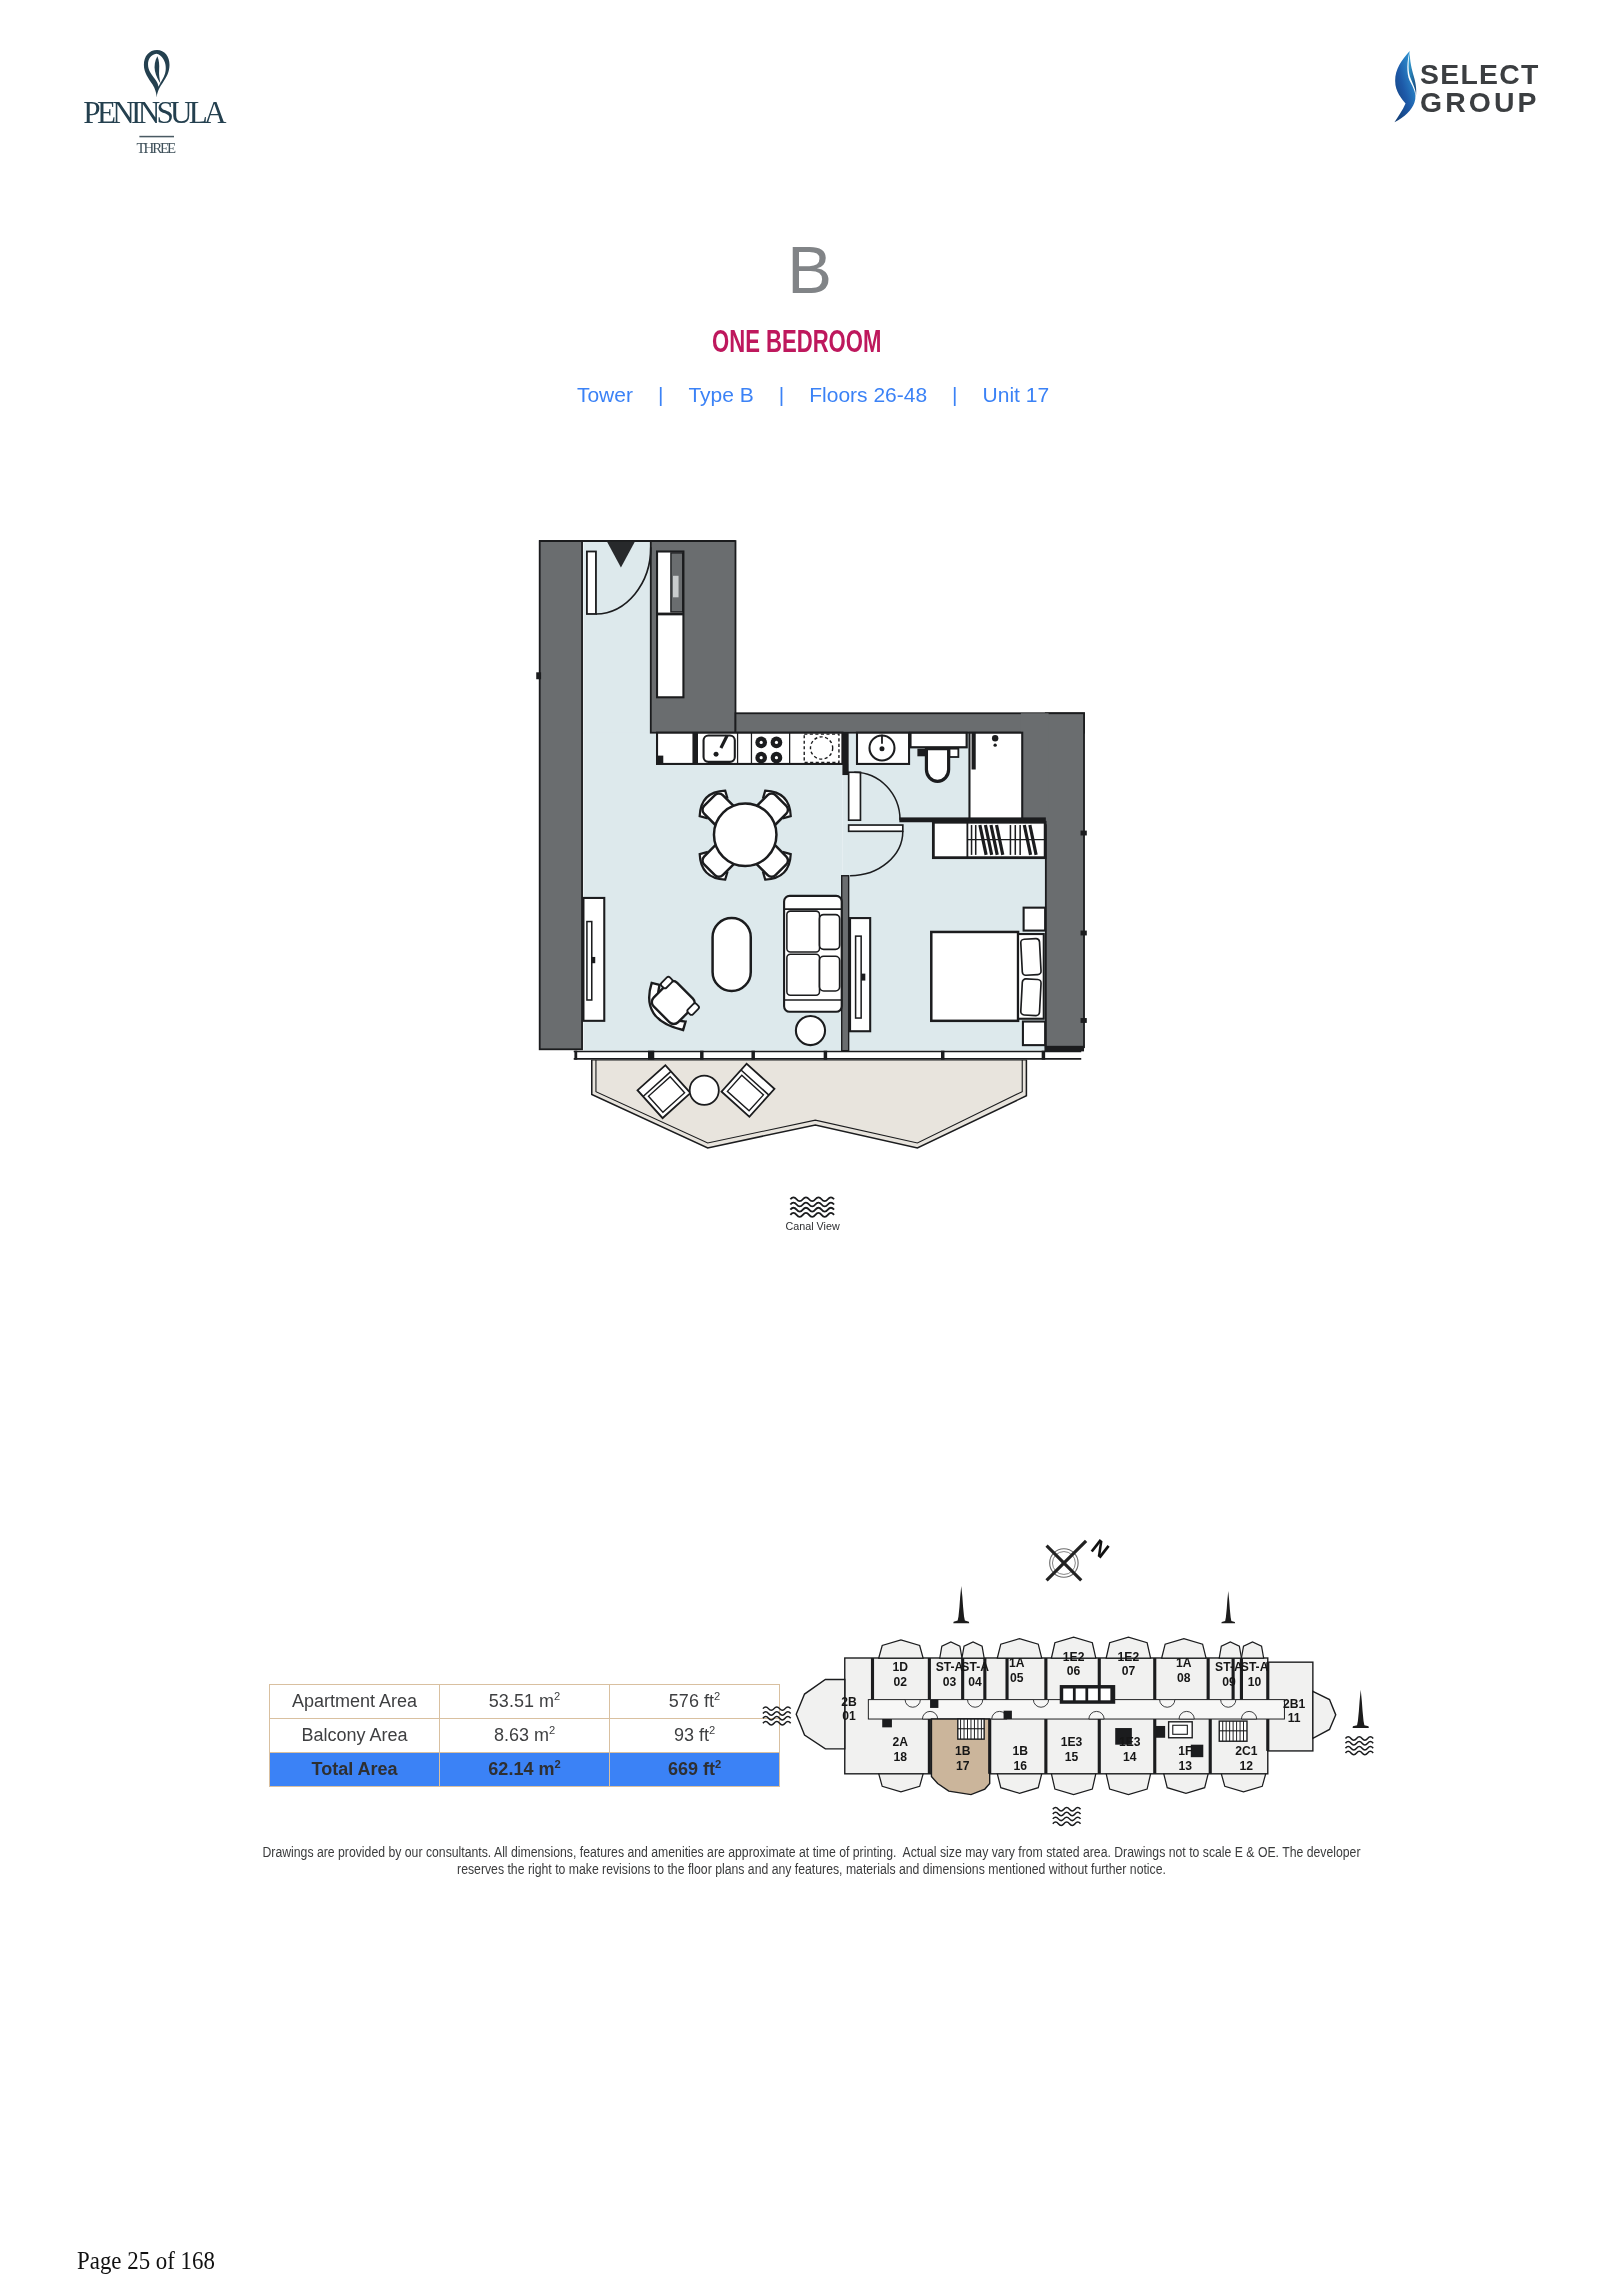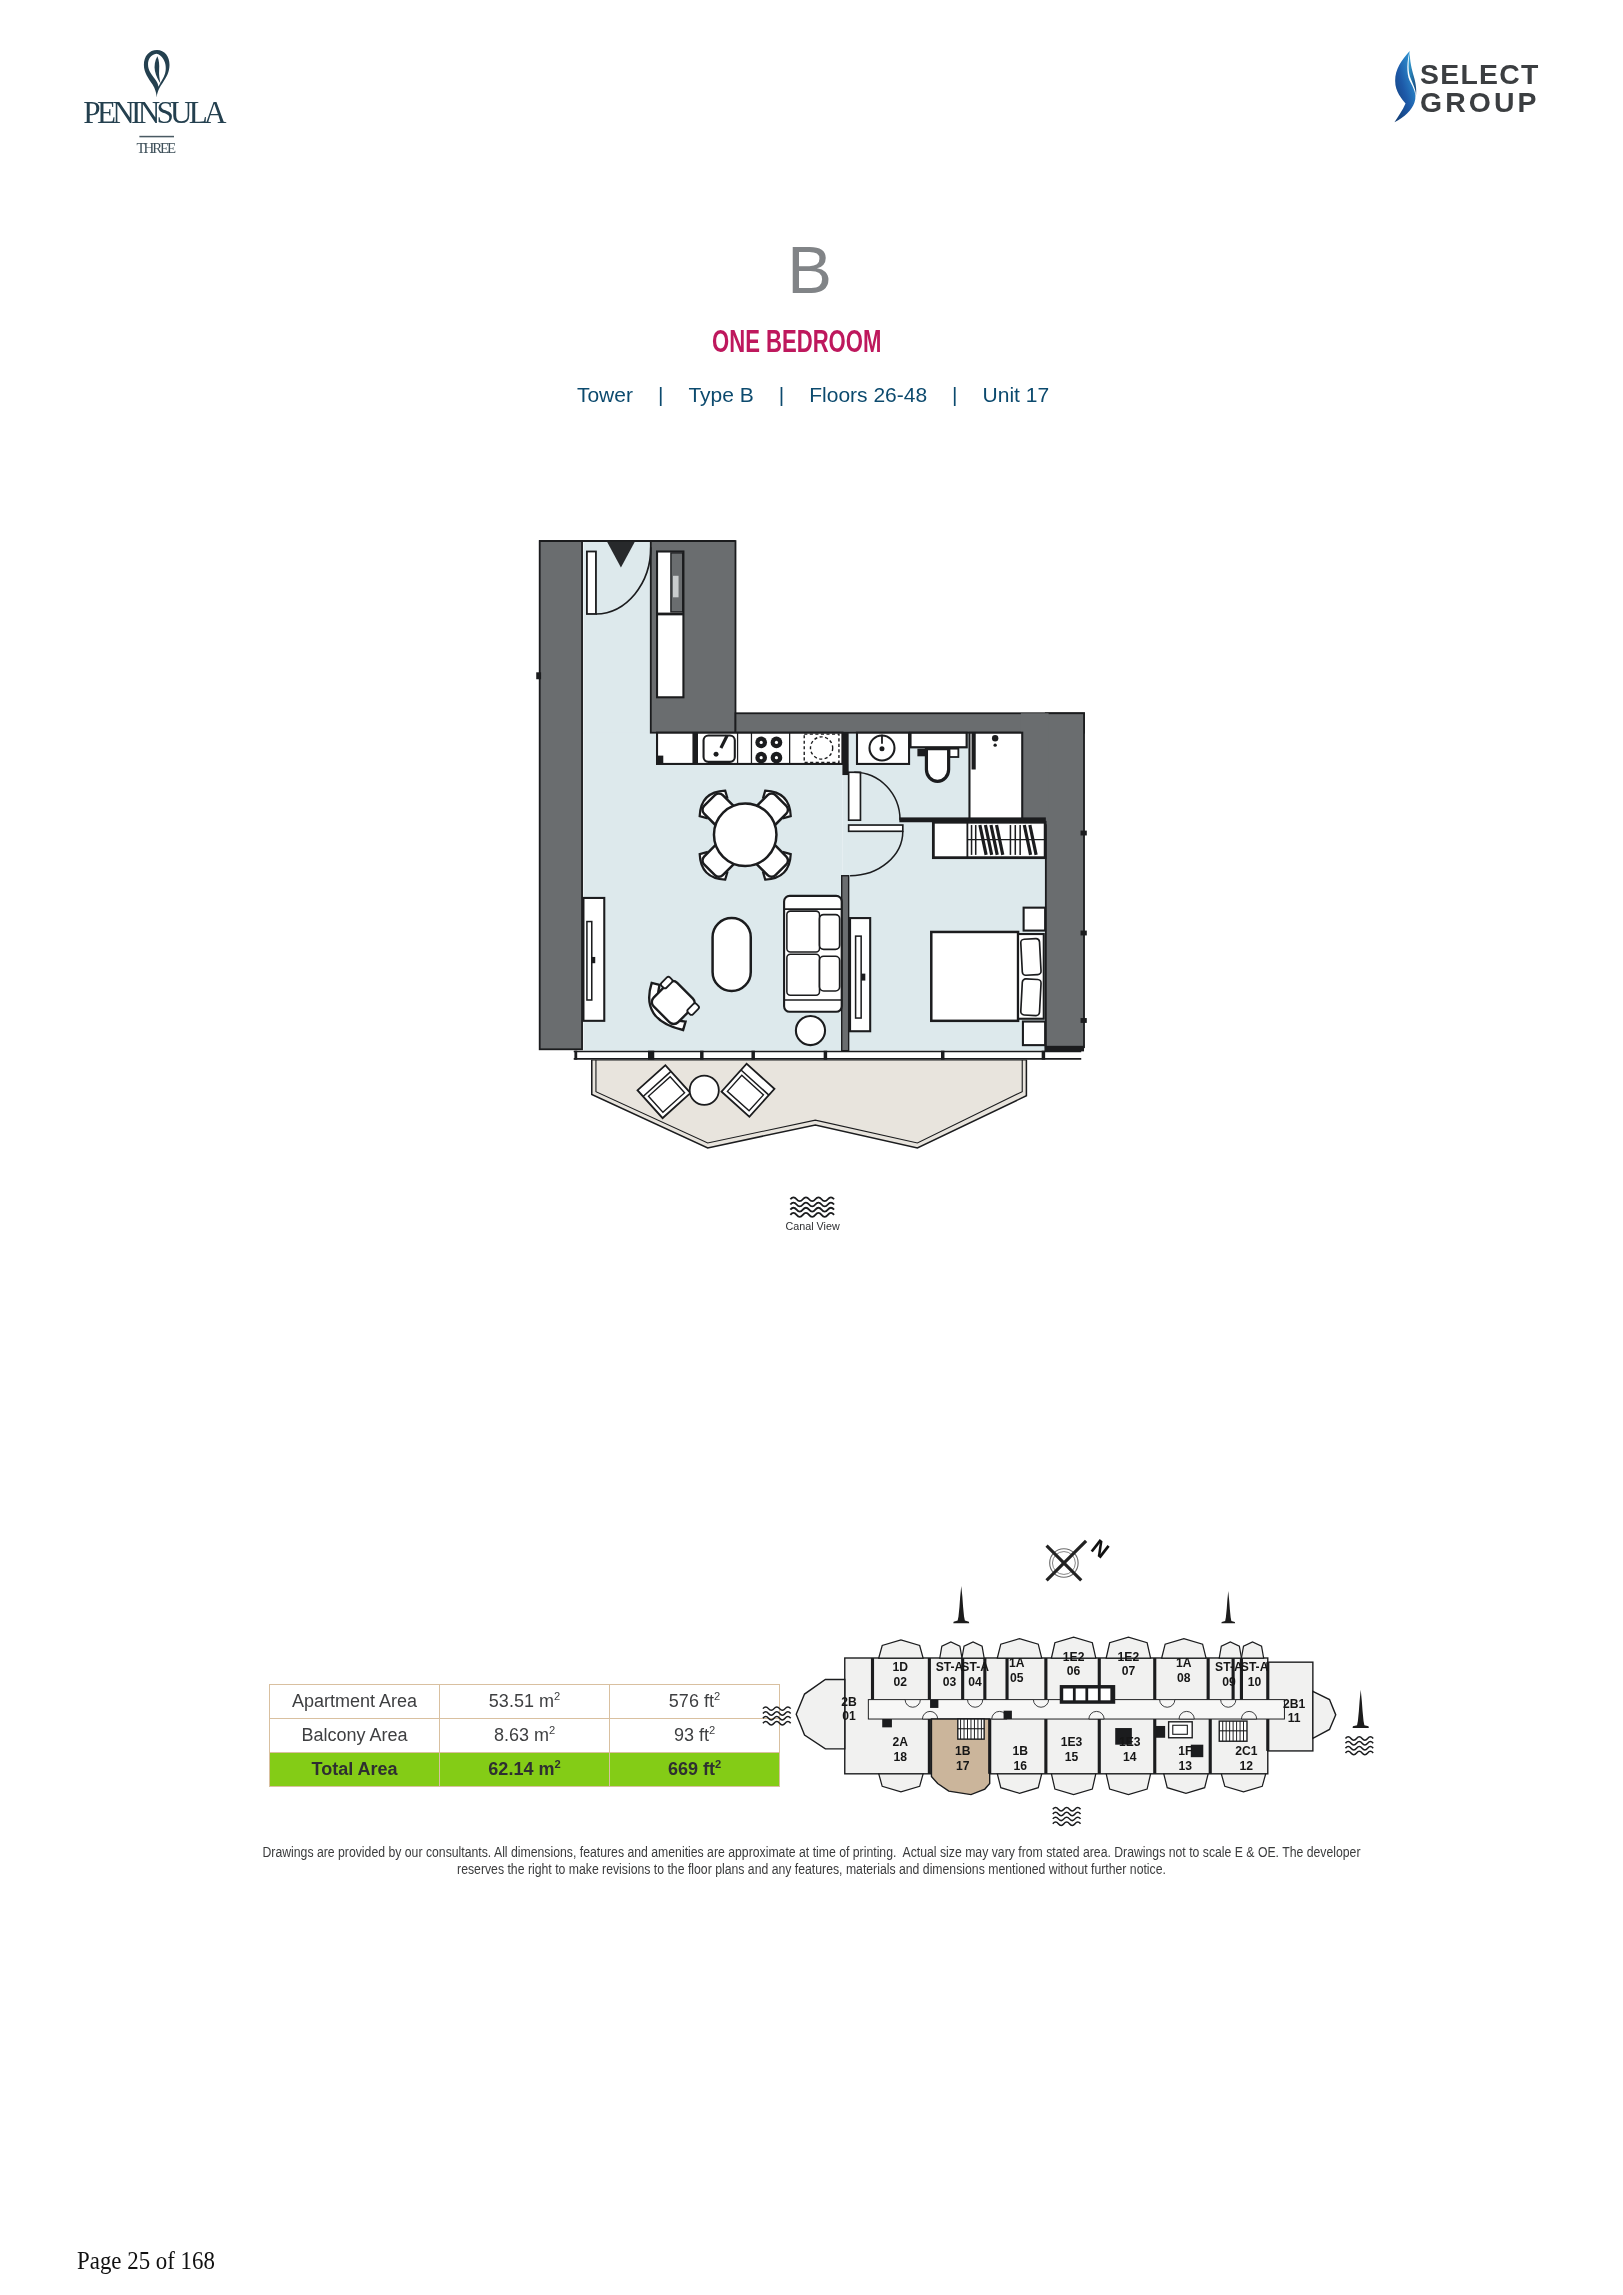--- a/index.html
+++ b/index.html
@@ -46,21 +46,21 @@
 
   <text x="2046" y="120" font-size="41" font-weight="bold" fill="#3b3e41" textLength="171">SELECT</text>
 
   <text x="2046" y="161" font-size="41" font-weight="bold" fill="#3b3e41" textLength="168">GROUP</text>
 </svg>
 
 <div class="abs" style="left:740px;top:236px;width:139px;text-align:center;font-size:67px;color:#818487;line-height:1;">B</div>
 
 <div class="abs" style="left:674px;top:325px;width:278px;text-align:left;font-size:32px;font-weight:bold;color:#be185d;line-height:1;"><span style="display:inline-block;transform:scaleX(0.69);transform-origin:center;white-space:nowrap;">ONE BEDROOM</span></div>
 
-<div class="abs" style="left:466px;top:384px;width:694px;text-align:center;font-size:21px;color:#0c4a6e;line-height:1;">Tower<span style="margin:0 25px;">|</span>Type B<span style="margin:0 25px;">|</span>Floors 26-48<span style="margin:0 25px;">|</span>Unit 17</div>
+<div class="abs" style="left:466px;top:384px;width:694px;text-align:center;font-size:21px;color:#3b82f6;line-height:1;">Tower<span style="margin:0 25px;">|</span>Type B<span style="margin:0 25px;">|</span>Floors 26-48<span style="margin:0 25px;">|</span>Unit 17</div>
 
 <svg id="plan" class="abs" style="left:514px;top:514px;" width="611" height="729" viewBox="740 740 880 1050">
 
   <rect x="840" y="779" width="97" height="277" fill="#dde9ec"></rect>
 
   <rect x="840" y="1055" width="373" height="458" fill="#dde9ec"></rect>
 
   <rect x="1213" y="1100" width="131" height="413" fill="#dde9ec"></rect>
 
   <rect x="1222" y="1055" width="284" height="129" fill="#dde9ec"></rect>
@@ -306,21 +306,21 @@
     <td style="border:1.4px solid #d9c0a0;width:148px;">53.51 m<sup>2</sup></td>
     <td style="border:1.4px solid #d9c0a0;width:148px;">576 ft<sup>2</sup></td>
   </tr>
 
   <tr style="height:34px;">
     <td style="border:1.4px solid #d9c0a0;">Balcony Area</td>
     <td style="border:1.4px solid #d9c0a0;margin-top:16px;">8.63 m<sup>2</sup></td>
     <td style="border:1.4px solid #d9c0a0;margin-top:37px;">93 ft<sup>2</sup></td>
   </tr>
 
-  <tr style="height:34px;background:#84cc16;font-weight:bold;color:#2e2f31;">
+  <tr style="height:34px;background:#3b82f6;font-weight:bold;color:#2e2f31;">
     <td style="border:1.4px solid #d9c0a0;">Total Area</td>
     <td style="border:1.4px solid #d9c0a0;">62.14 m<sup>2</sup></td>
     <td style="border:1.4px solid #d9c0a0;">669 ft<sup>2</sup></td>
   </tr>
 </tbody>
   </table>
 
 <svg id="miniplan" class="abs" style="left:756px;top:1520px;" width="638" height="319" viewBox="1090 2190 920 460">
 
   <g>

